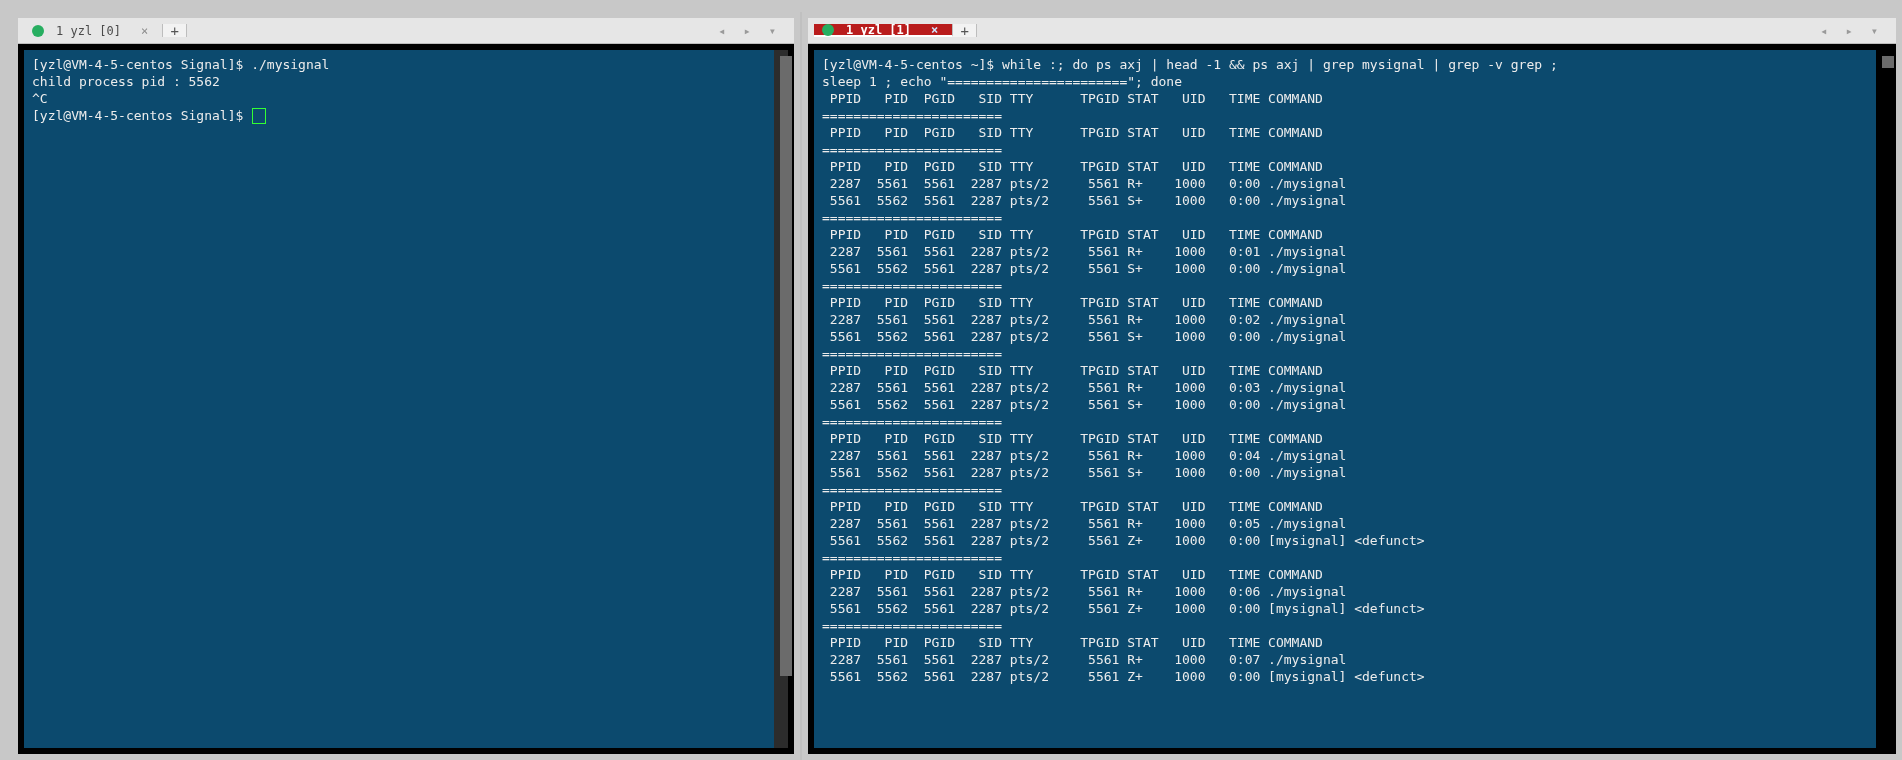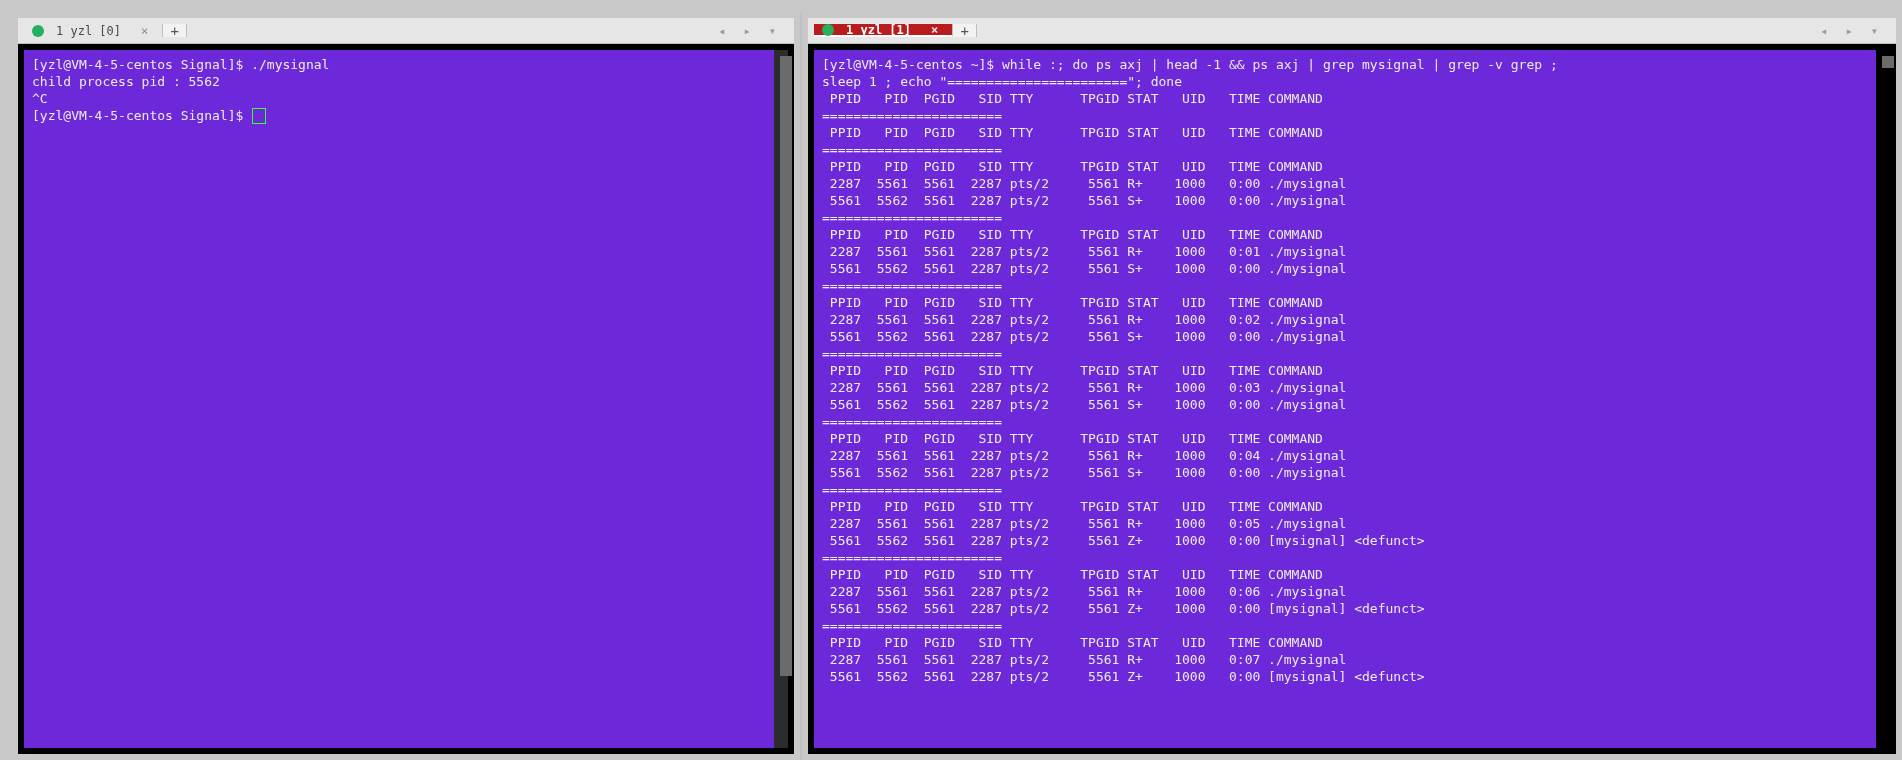--- a/index.html
+++ b/index.html
@@ -69,21 +69,21 @@
   }
   
   .term-wrap {
     flex: 1;
     display: flex;
     background: #000;
     min-height: 0;
   }
   .term {
     flex: 1;
-    background: #6d28d9;
+    background: #0c4a6e;
     color: #ececec;
     padding: 6px 8px 6px 8px;
     white-space: pre;
     overflow: hidden;
     line-height: 17px;
     font-size: 13px;
   }
   .sb {
     width: 14px;
     background: #2c2c2c;

